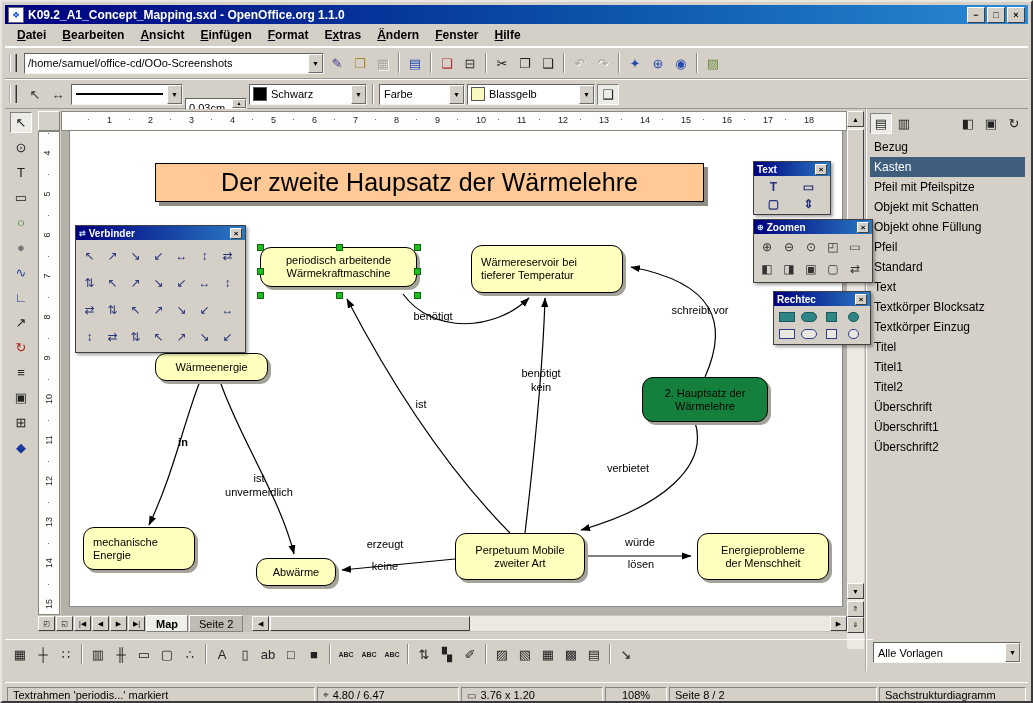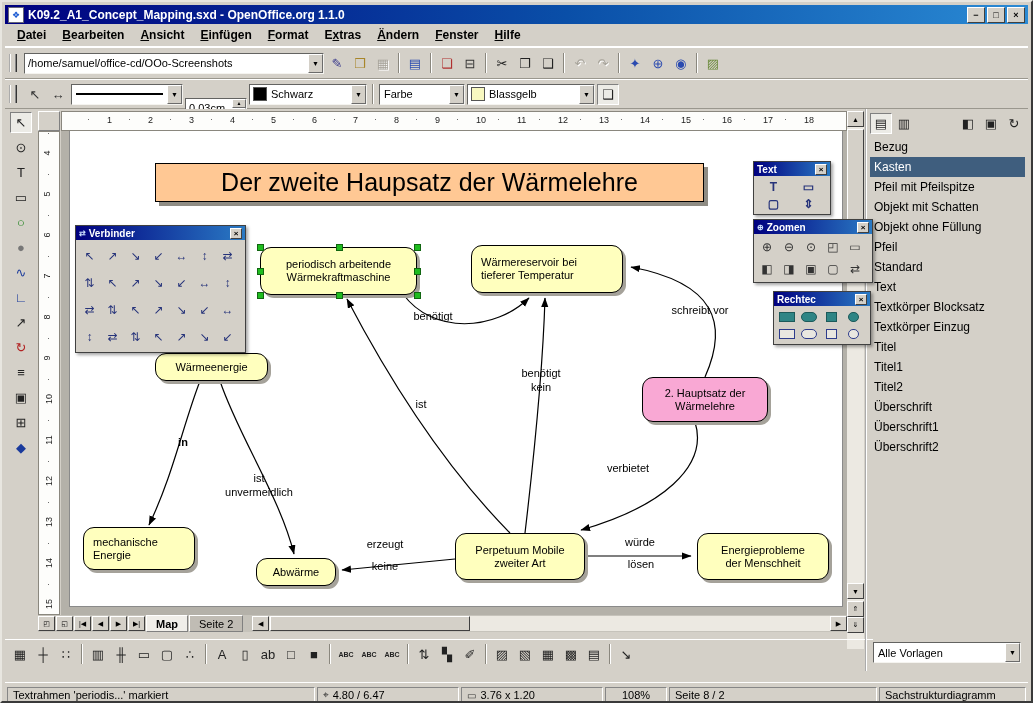--- a/index.html
+++ b/index.html
@@ -318,32 +318,32 @@
         <div class="edge-label" style="left: 597px; top: 172px; width: 84px;">schreibt vor</div>
         <div class="edge-label" style="left: 346px; top: 266px; width: 28px;">ist</div>
         <div class="edge-label" style="left: 450px; top: 235px; width: 60px;">benötigt<br>kein</div>
         <div class="edge-label" style="left: 110px; top: 304px; width: 24px; font-weight: bold;">in</div>
         <div class="edge-label" style="left: 152px; top: 340px; width: 92px;">ist<br>unvermeidlich</div>
         <div class="edge-label" style="left: 298px; top: 406px; width: 52px;">erzeugt</div>
         <div class="edge-label" style="left: 302px; top: 428px; width: 44px;">keine</div>
         <div class="edge-label" style="left: 556px; top: 404px; width: 46px;">würde</div>
         <div class="edge-label" style="left: 558px; top: 426px; width: 44px;">lösen</div>
         <div class="edge-label" style="left: 536px; top: 330px; width: 62px;">verbietet</div>
-        <div class="node" style="left: 199px; top: 116px; width: 157px; height: 48px; background: rgb(255, 255, 190);">periodisch arbeitende<br>Wärmekraftmaschine</div>
+        <div class="node" style="left: 199px; top: 116px; width: 157px; height: 40px; background: rgb(255, 255, 190);">periodisch arbeitende<br>Wärmekraftmaschine</div>
         <div class="handle" style="left: 196px; top: 113px;"></div>
         <div class="handle" style="left: 196px; top: 137px;"></div>
         <div class="handle" style="left: 196px; top: 161px;"></div>
         <div class="handle" style="left: 274.5px; top: 113px;"></div>
         <div class="handle" style="left: 274.5px; top: 161px;"></div>
         <div class="handle" style="left: 353px; top: 113px;"></div>
         <div class="handle" style="left: 353px; top: 137px;"></div>
         <div class="handle" style="left: 353px; top: 161px;"></div>
         <div class="node left" style="left: 410px; top: 114px; width: 152px; height: 48px; background: rgb(255, 255, 190);">Wärmereservoir bei<br>tieferer Temperatur</div>
         <div class="node" style="left: 94px; top: 222px; width: 113px; height: 28px; background: rgb(255, 255, 190);">Wärmeenergie</div>
-        <div class="node" style="left: 581px; top: 246px; width: 126px; height: 45px; background: #f9a8d4;">2. Hauptsatz der<br>Wärmelehre</div>
+        <div class="node" style="left: 581px; top: 246px; width: 126px; height: 45px; background: #15803d;">2. Hauptsatz der<br>Wärmelehre</div>
         <div class="node left" style="left: 22px; top: 396px; width: 112px; height: 43px; background: rgb(255, 255, 190);">mechanische<br>Energie</div>
         <div class="node" style="left: 195px; top: 427px; width: 80px; height: 28px; background: rgb(255, 255, 190);">Abwärme</div>
         <div class="node" style="left: 394px; top: 402px; width: 130px; height: 47px; background: rgb(255, 255, 190);">Perpetuum Mobile<br>zweiter Art</div>
         <div class="node" style="left: 636px; top: 402px; width: 132px; height: 47px; background: rgb(255, 255, 190);">Energieprobleme<br>der Menschheit</div>
       </div>
 
     <div class="palette" style="left:70px;top:116px;width:169px;">
       <div class="palette-title">
         <span class="mini">⇄</span>
         <span>Verbinder</span>

